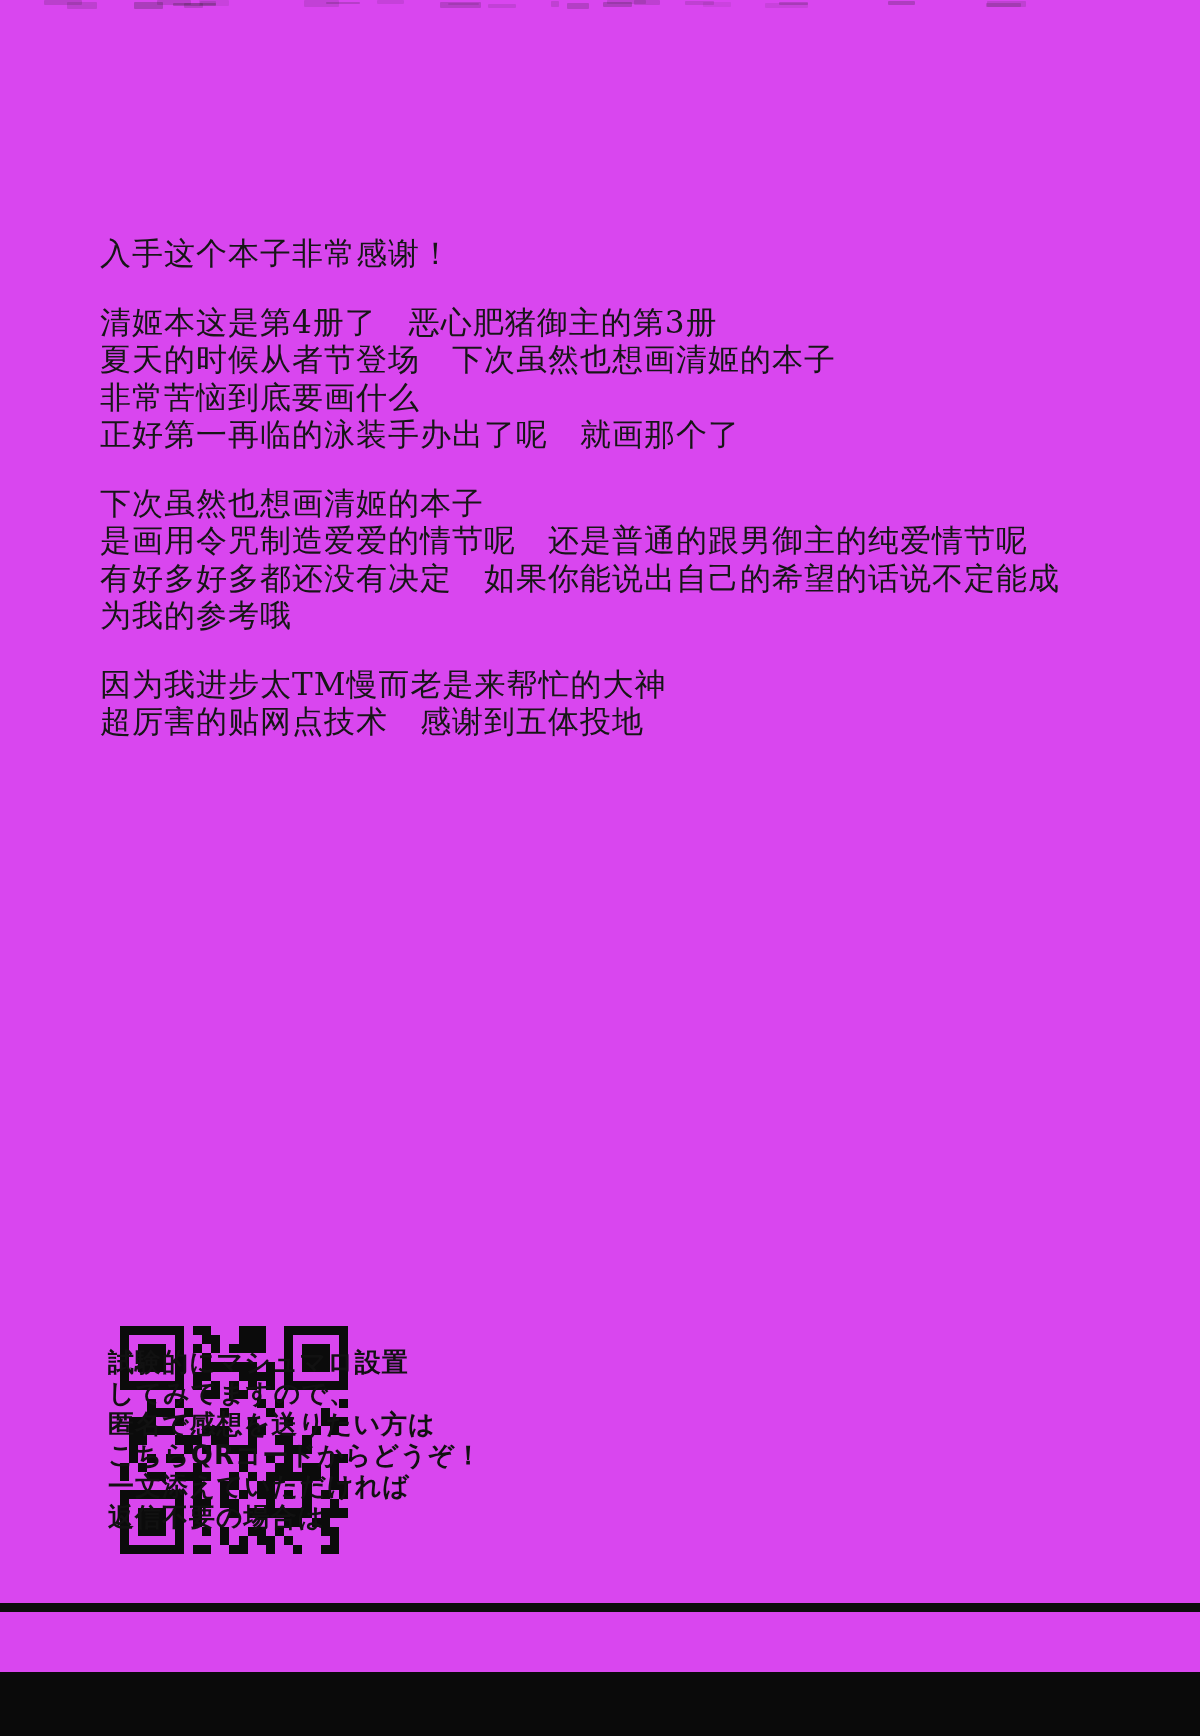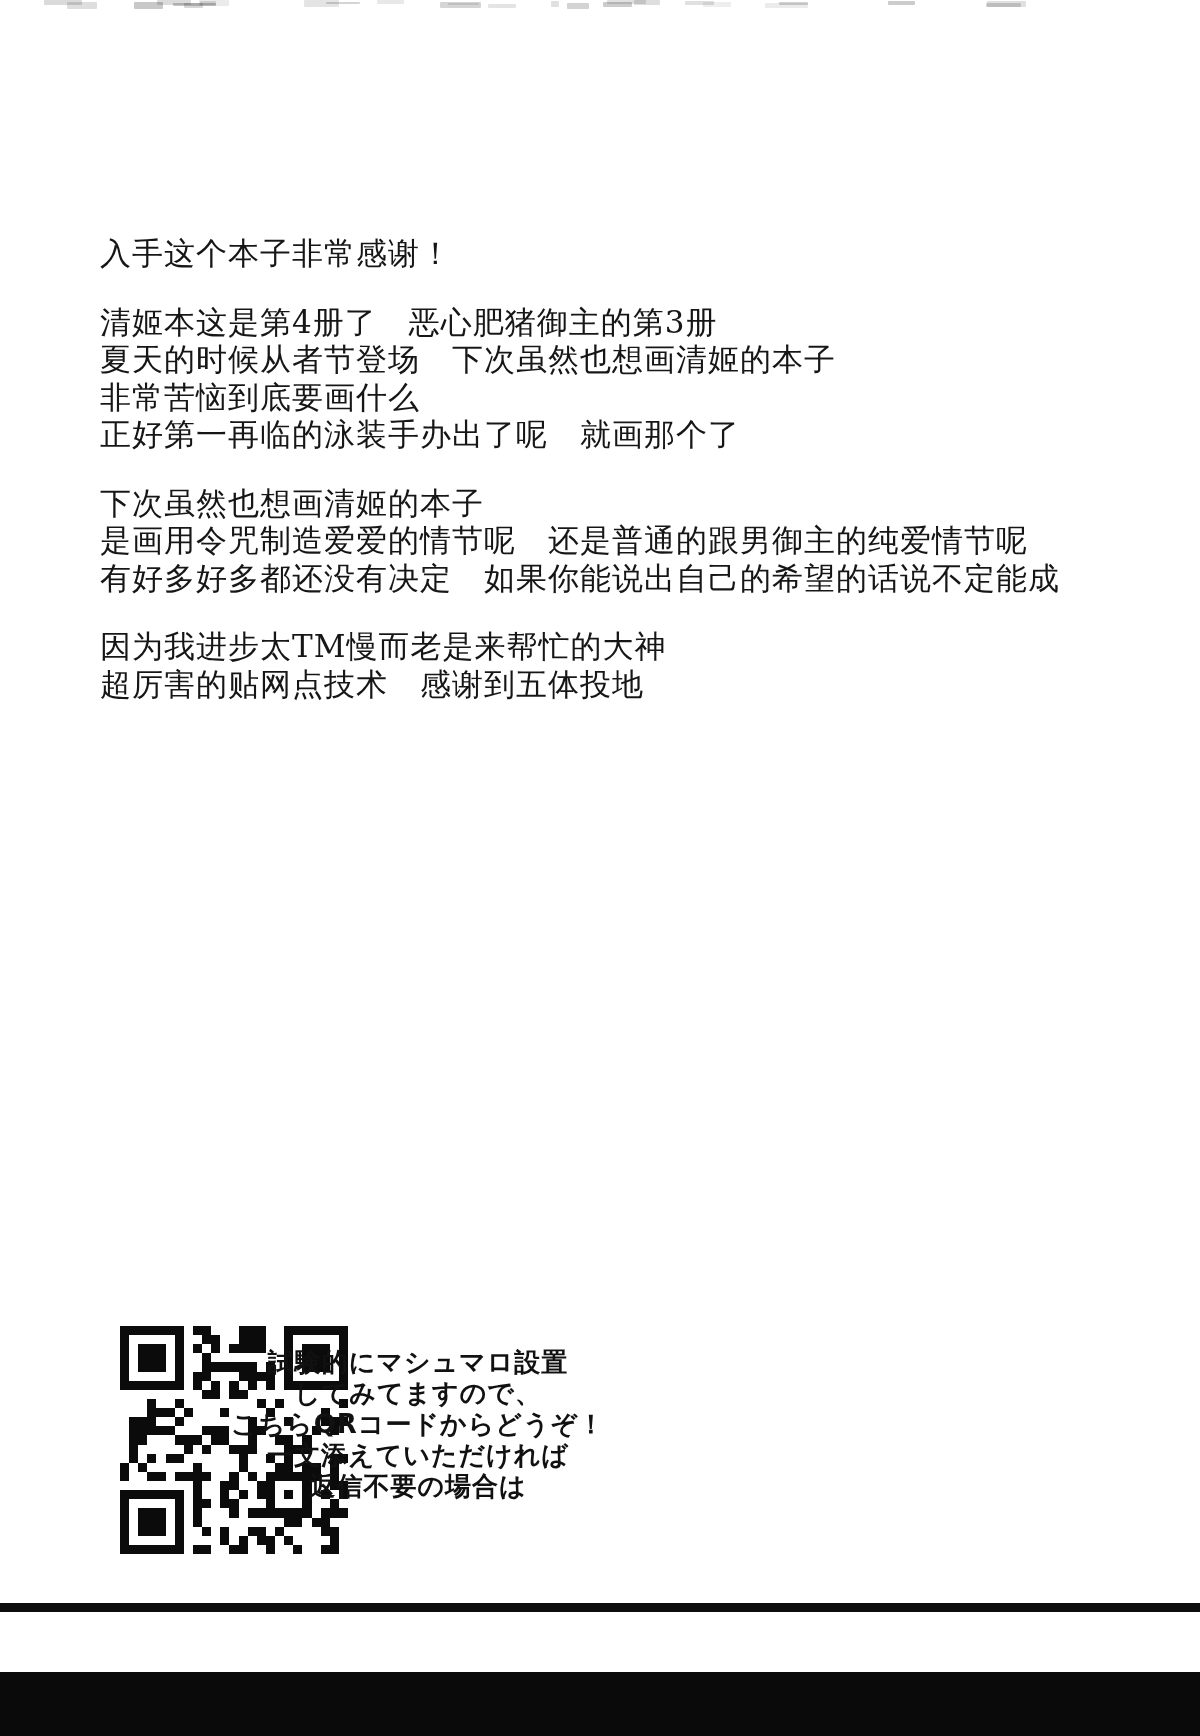--- a/index.html
+++ b/index.html
@@ -1,40 +1,40 @@
 <!DOCTYPE html>
 <html><head>
 <meta charset="utf-8">
 <style>
   html,body{margin:0;padding:0;background:#e9e9e9;}
   .page{
     position:relative;
     width:1200px;height:1736px;
     margin:0 auto;
-    background:#ffffff;
+    background:#d946ef;
     overflow:hidden;
     font-family:"DejaVu Serif","Liberation Serif",serif;
     color:#161616;
   }
   
   .top-noise{position:absolute;left:0;top:0;width:1200px;height:12px;}
   .top-noise .frag{position:absolute;background:#222;border-radius:1px;}
 
   
   .afterword{
     position:absolute;left:100px;top:235px;width:1060px;
     font-size:31px;line-height:37.5px;letter-spacing:1px;
   }
   .afterword .block{margin:0 0 31px 0;}
   .afterword .line{white-space:pre;}
 
   
   .note{
     position:absolute;top:1347px;right:472px;width:620px;
-    text-align:center;
+    text-align:left;
     font-family:"DejaVu Sans","Liberation Sans",sans-serif;
     font-weight:bold;
     font-size:26px;line-height:31px;letter-spacing:1px;
     color:#111;
   }
   .note .line{white-space:pre;}
 
   
   .qr{position:absolute;left:120px;top:1326px;width:228px;height:228px;}
   .qr svg{display:block;}
@@ -84,20 +84,21 @@
     <div class="block">
       <div class="line">清姬本这是第4册了　恶心肥猪御主的第3册</div>
       <div class="line">夏天的时候从者节登场　下次虽然也想画清姬的本子</div>
       <div class="line">非常苦恼到底要画什么</div>
       <div class="line">正好第一再临的泳装手办出了呢　就画那个了</div>
     </div>
     <div class="block">
       <div class="line">下次虽然也想画清姬的本子</div>
       <div class="line">是画用令咒制造爱爱的情节呢　还是普通的跟男御主的纯爱情节呢</div>
       <div class="line">有好多好多都还没有决定　如果你能说出自己的希望的话说不定能成</div>
+      <div class="line">为我的参考哦</div>
     </div>
     <div class="block">
     </div>
     <div class="block">
       <div class="line">因为我进步太TM慢而老是来帮忙的大神</div>
       <div class="line">超厉害的贴网点技术　感谢到五体投地</div>
     </div>
   </div>
 
   <div class="qr" aria-hidden="true">
@@ -388,20 +389,21 @@
         <rect x="16" y="24" width="1" height="1"></rect>
         <rect x="19" y="24" width="1" height="1"></rect>
         <rect x="22" y="24" width="1" height="1"></rect>
         <rect x="23" y="24" width="1" height="1"></rect>
       </svg>
     </div>
 
   <div class="note">
     <div class="line">試験的にマシュマロ設置</div>
     <div class="line">してみてますので、</div>
+    <div class="line">匿名で感想を送りたい方は</div>
     <div class="line">こちらQRコードからどうぞ！</div>
     <div class="line">一文添えていただければ</div>
     <div class="line">返信不要の場合は</div>
   </div>
 
   <div class="rule-thin"></div>
   <div class="bar-bottom"></div>
 
 </div>
 

